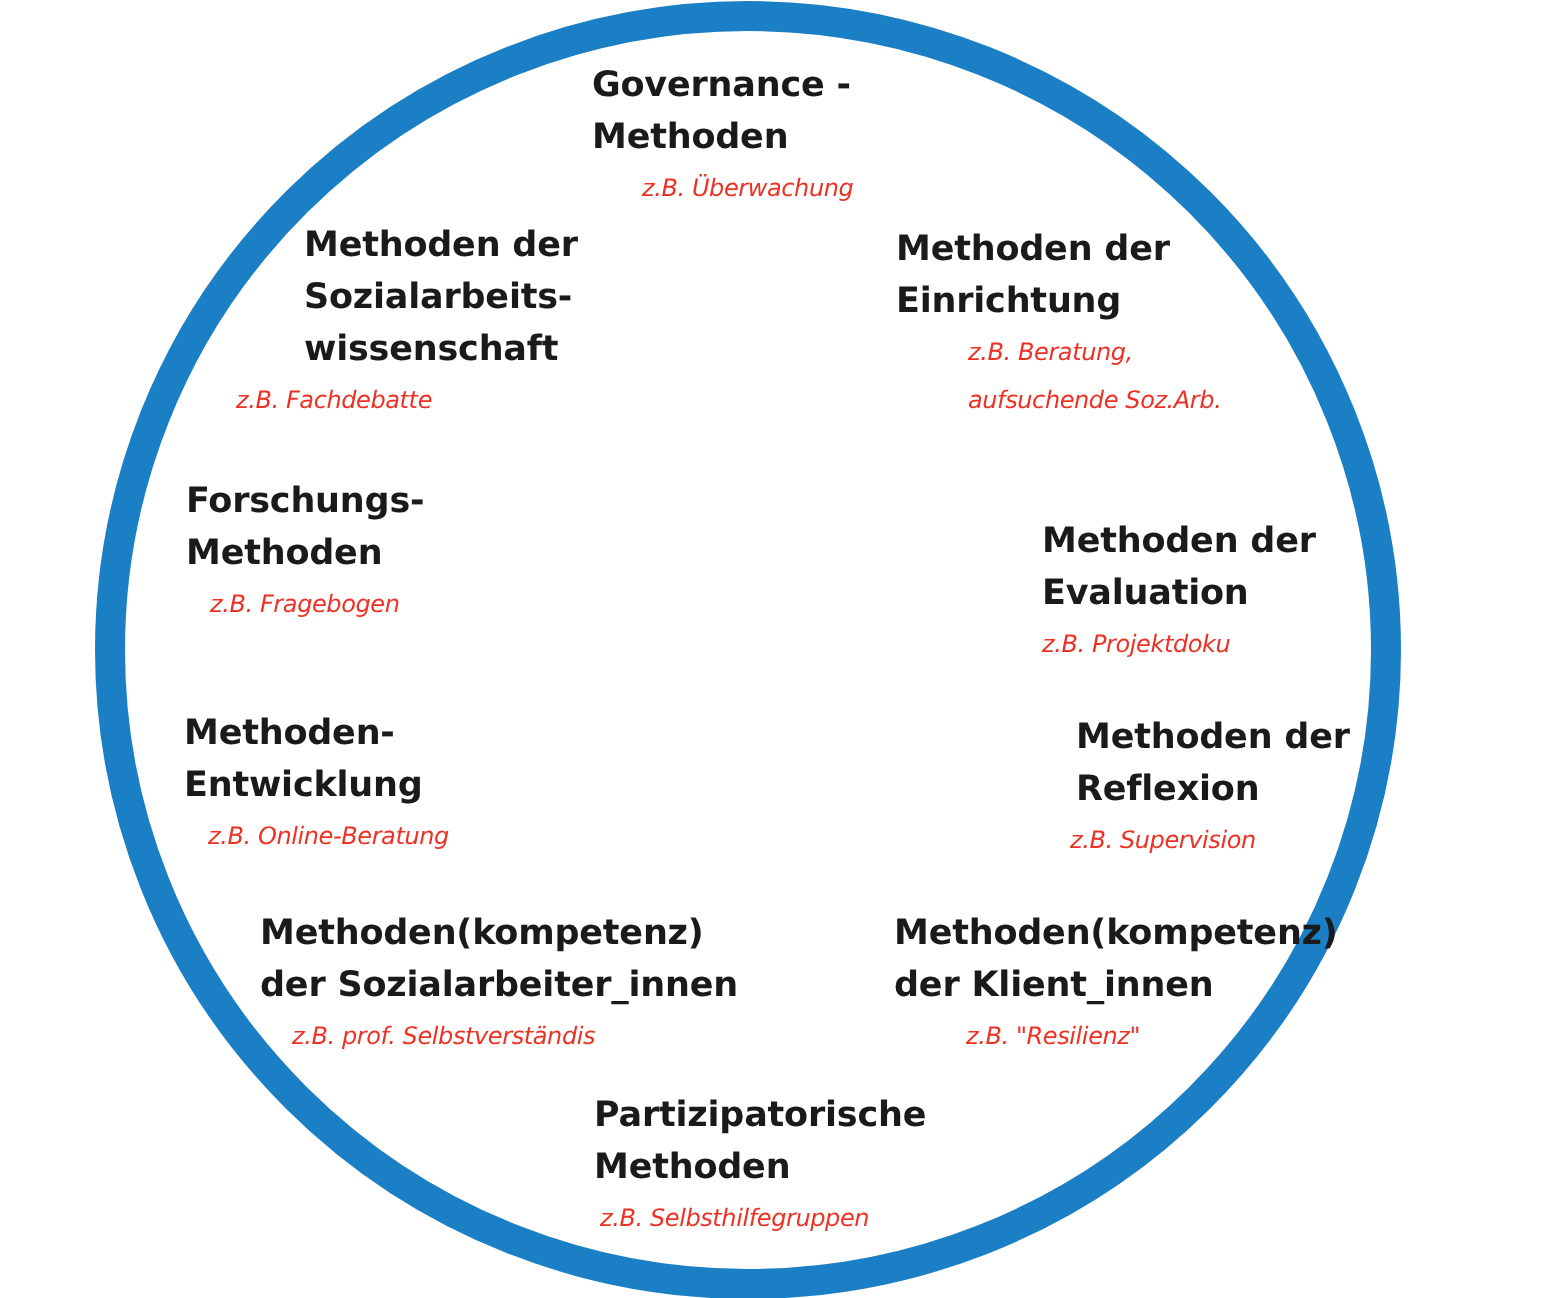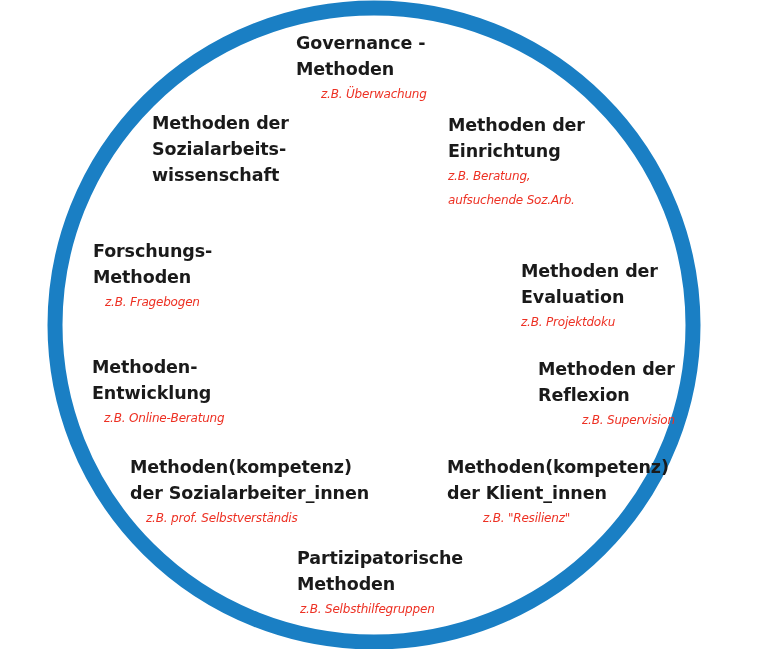--- a/index.html
+++ b/index.html
@@ -54,33 +54,33 @@
   .example .ln { display: block; }
 
   
   #blk-governance      { left: 296px; top: 30px; }
   #blk-governance .example { margin-left: 25px; }
 
   #blk-sozialarbeit    { left: 152px; top: 110px; }
   #blk-sozialarbeit .example { margin-left: -34px; }
 
   #blk-einrichtung     { left: 448px; top: 112px; }
-  #blk-einrichtung .example { }
+  #blk-einrichtung .example { margin-left: 36px; }
 
   #blk-forschung       { left: 93px; top: 238px; }
   #blk-forschung .example { margin-left: 12px; }
 
   #blk-evaluation      { left: 521px; top: 258px; }
   #blk-evaluation .example { }
 
   #blk-entwicklung     { left: 92px; top: 354px; }
   #blk-entwicklung .example { margin-left: 12px; }
 
   #blk-reflexion       { left: 538px; top: 356px; }
-  #blk-reflexion .example { margin-left: -3px; text-align: right; }
+  #blk-reflexion .example { margin-left: -3px; }
 
   #blk-sozarbeiter     { left: 130px; top: 454px; }
   #blk-sozarbeiter .example { margin-left: 16px; }
 
   #blk-klient          { left: 447px; top: 454px; }
   #blk-klient .example { margin-left: 36px; }
 
   #blk-partizipatorisch { left: 297px; top: 545px; }
   #blk-partizipatorisch .example { margin-left: 3px; }
 </style>
@@ -102,20 +102,23 @@
       <span class="ln">z.B. Überwachung</span>
     </div>
   </div>
 
   <div class="block" id="blk-sozialarbeit">
     <div class="title">
       <span class="ln">Methoden der</span>
       <span class="ln">Sozialarbeits-</span>
       <span class="ln">wissenschaft</span>
     </div>
+    <div class="example">
+      <span class="ln">z.B. Fachdebatte</span>
+    </div>
   </div>
 
   <div class="block" id="blk-einrichtung">
     <div class="title">
       <span class="ln">Methoden der</span>
       <span class="ln">Einrichtung</span>
     </div>
     <div class="example">
       <span class="ln">z.B. Beratung,</span>
       <span class="ln">aufsuchende Soz.Arb.</span>

